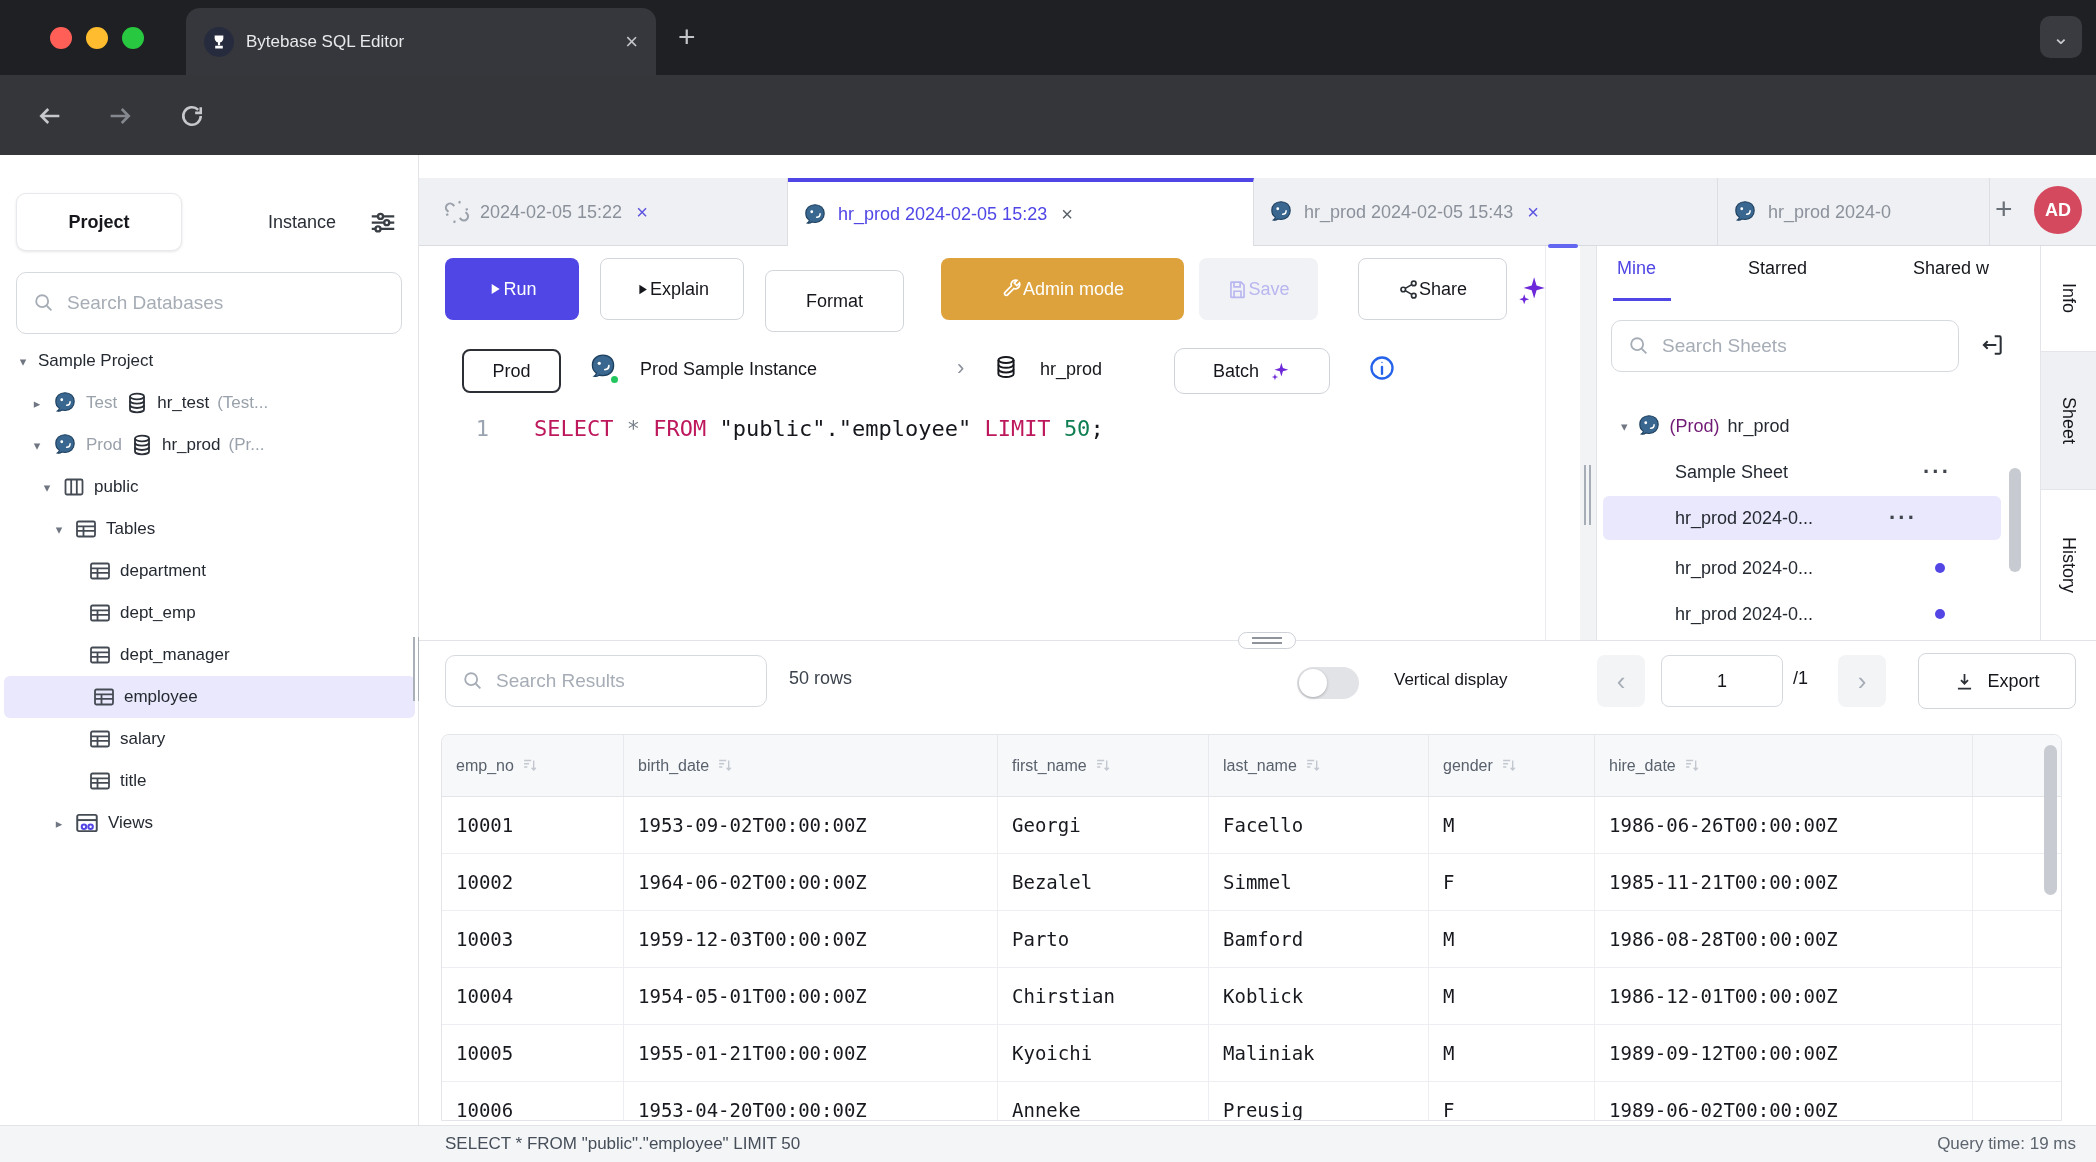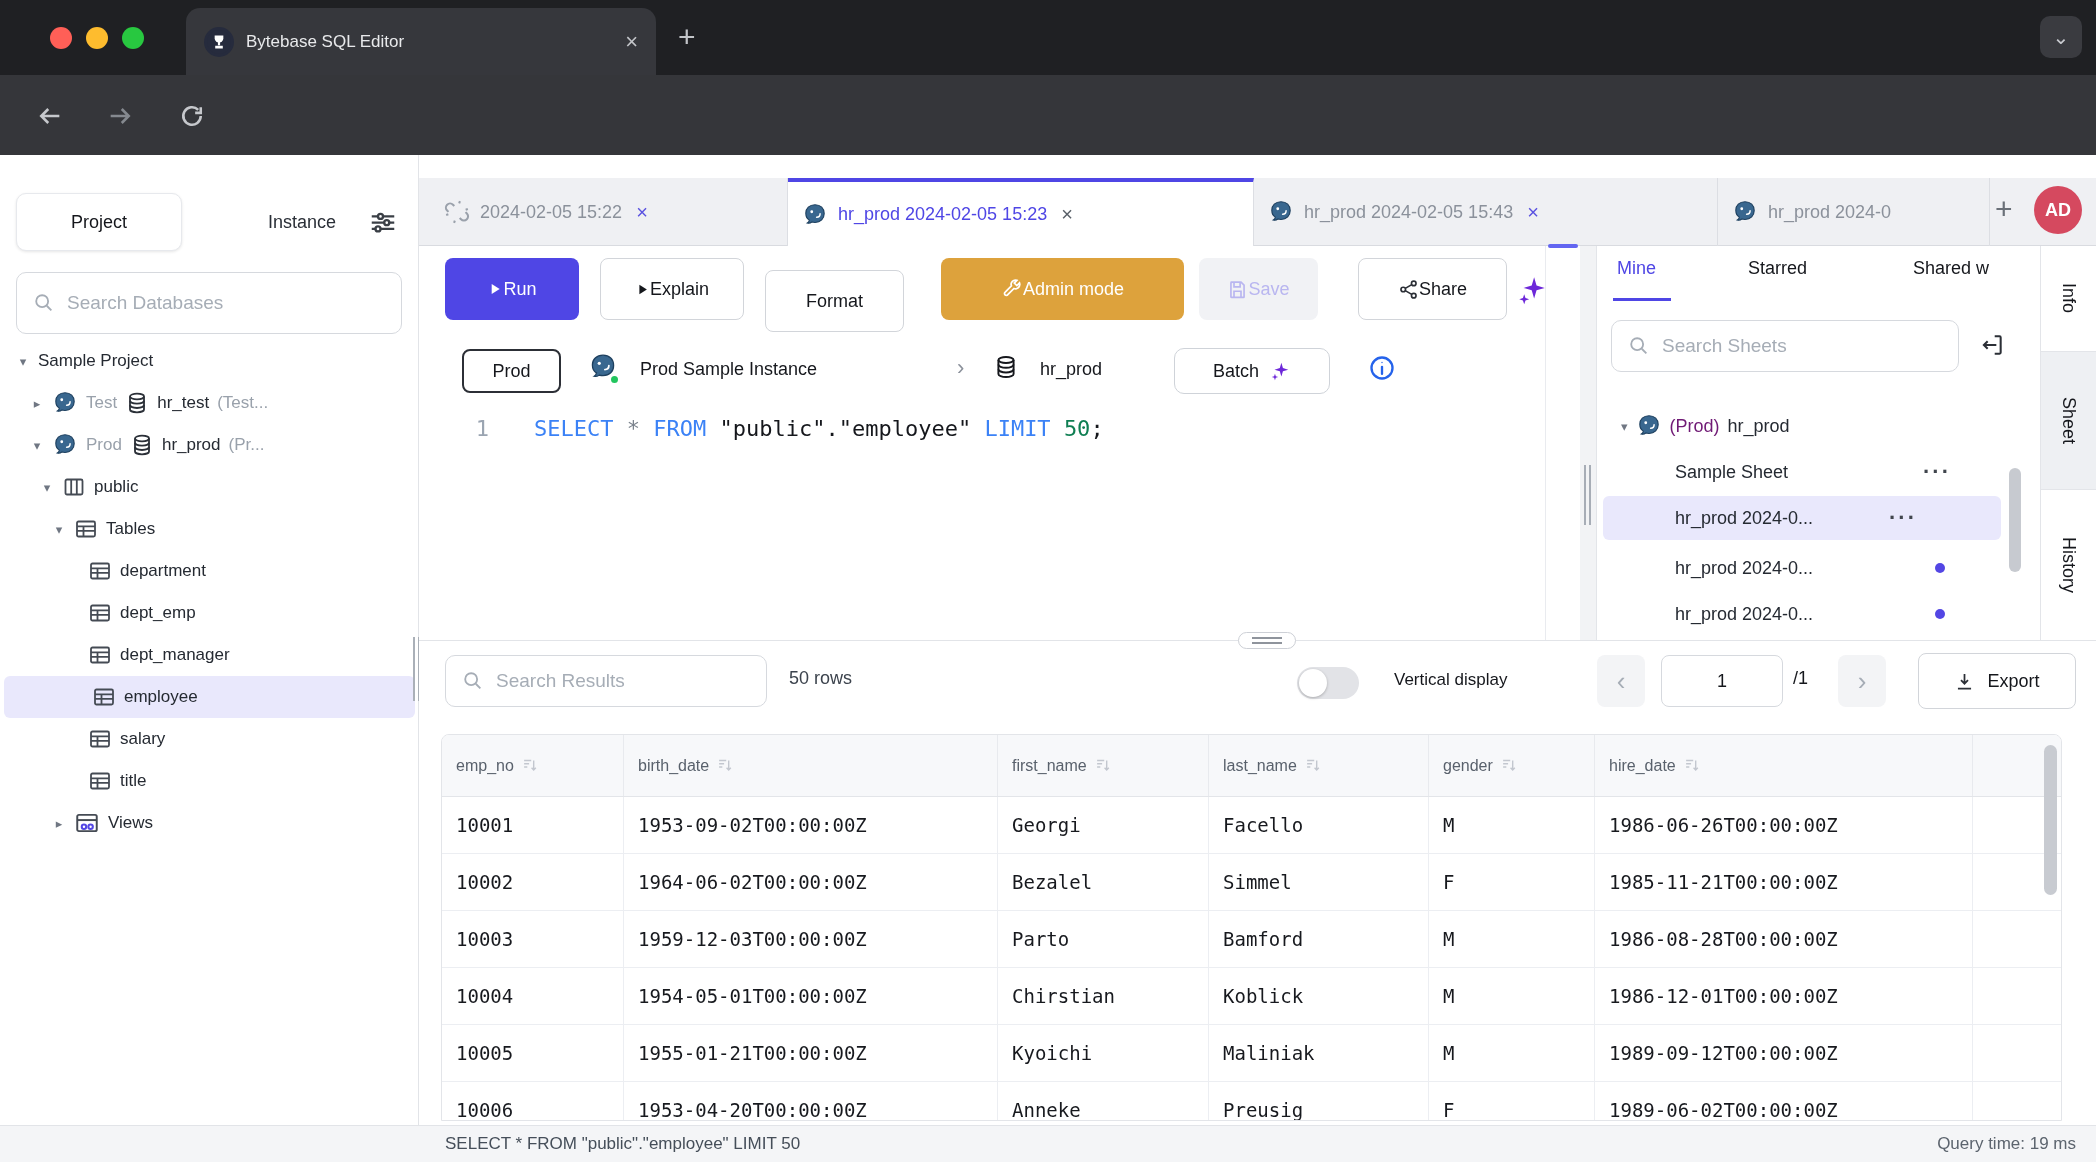--- a/index.html
+++ b/index.html
@@ -30,21 +30,21 @@
     display:flex; align-items:center; justify-content:center; gap:12px; color:#e6e7e9; font-size:19px; }
   .vdots { display:flex; flex-direction:column; gap:5px; }
   .vdots i { width:5px; height:5px; border-radius:50%; background:#d1d3d6; }
 
   
   #app { left:0; top:155px; width:2096px; height:1007px; background:#fff; }
   #sidebar { left:0; top:0; width:419px; height:970px; background:#fff; border-right:1px solid #e2e4e8; }
 
   #projcard { left:16px; top:38px; width:166px; height:58px; background:#fff; border:1px solid #e7e9ed;
     border-radius:10px; box-shadow:0 1px 3px rgba(0,0,0,.10); display:flex; align-items:center;
-    justify-content:center; font-size:18px; font-weight:400; color:#15171c; }
+    justify-content:center; font-size:18px; font-weight:700; color:#15171c; }
   #instlbl { left:232px; top:38px; width:140px; height:58px; display:flex; align-items:center;
     justify-content:center; font-size:18px; color:#2a2f37; }
   #filtico { left:368px; top:52px; color:#3a3f46; }
   .searchbox { border:1px solid #d6d9de; border-radius:10px; display:flex; align-items:center;
     gap:12px; padding:0 16px; color:#a6adb6; background:#fff; }
   .searchbox input { border:none; outline:none; font-size:19px; color:#2a2f37; width:100%;
     font-family:"Liberation Sans",sans-serif; background:transparent; }
   .searchbox input::placeholder { color:#a6adb6; }
   #sbsearch { left:16px; top:117px; width:386px; height:62px; }
 
@@ -89,21 +89,21 @@
   #conninst { left:221px; top:113px; font-size:18px; color:#15171c; }
   #connchev { left:538px; top:109px; font-size:22px; color:#8b919b; }
   #conndb-ic { left:574px; top:108px; color:#15171c; }
   #conndb { left:621px; top:113px; font-size:18px; color:#15171c; }
   #batch { left:755px; top:102px; width:156px; height:46px; border:1px solid #cfd3d9; border-radius:10px;
     display:flex; align-items:center; justify-content:center; gap:10px; font-size:18px; color:#15171c; }
   #connitest { left:949px; top:108px; color:#2563eb; }
   #gutter { left:48px; top:170px; width:22px; text-align:right; color:#9aa4b1;
     font-family:"DejaVu Sans Mono",monospace; font-size:22px; }
   #code { left:115px; top:170px; font-family:"DejaVu Sans Mono",monospace; font-size:22px; white-space:pre; }
-  .kw{color:#3b82f6}.op{color:#7a828c}.id{color:#15171c}.num{color:#0e7e52}
+  .kw{color:#be185d}.op{color:#7a828c}.id{color:#15171c}.num{color:#0e7e52}
   #edgutterline { left:1126px; top:0px; width:1px; height:394px; background:#e9ebef; }
   #eddash { left:1129px; top:-2px; width:30px; height:4px; background:#6366f1; border-radius:2px; }
 
   
   #vsplit { left:1580px; top:91px; width:16px; height:394px; background:#f2f3f5; }
   #vshandle { left:1584px; top:310px; display:flex; gap:3px; }
   #vshandle i { width:2px; height:60px; background:#a7adb6; }
 
   
   #sheets { left:1596px; top:91px; width:444px; height:394px; background:#fff;

